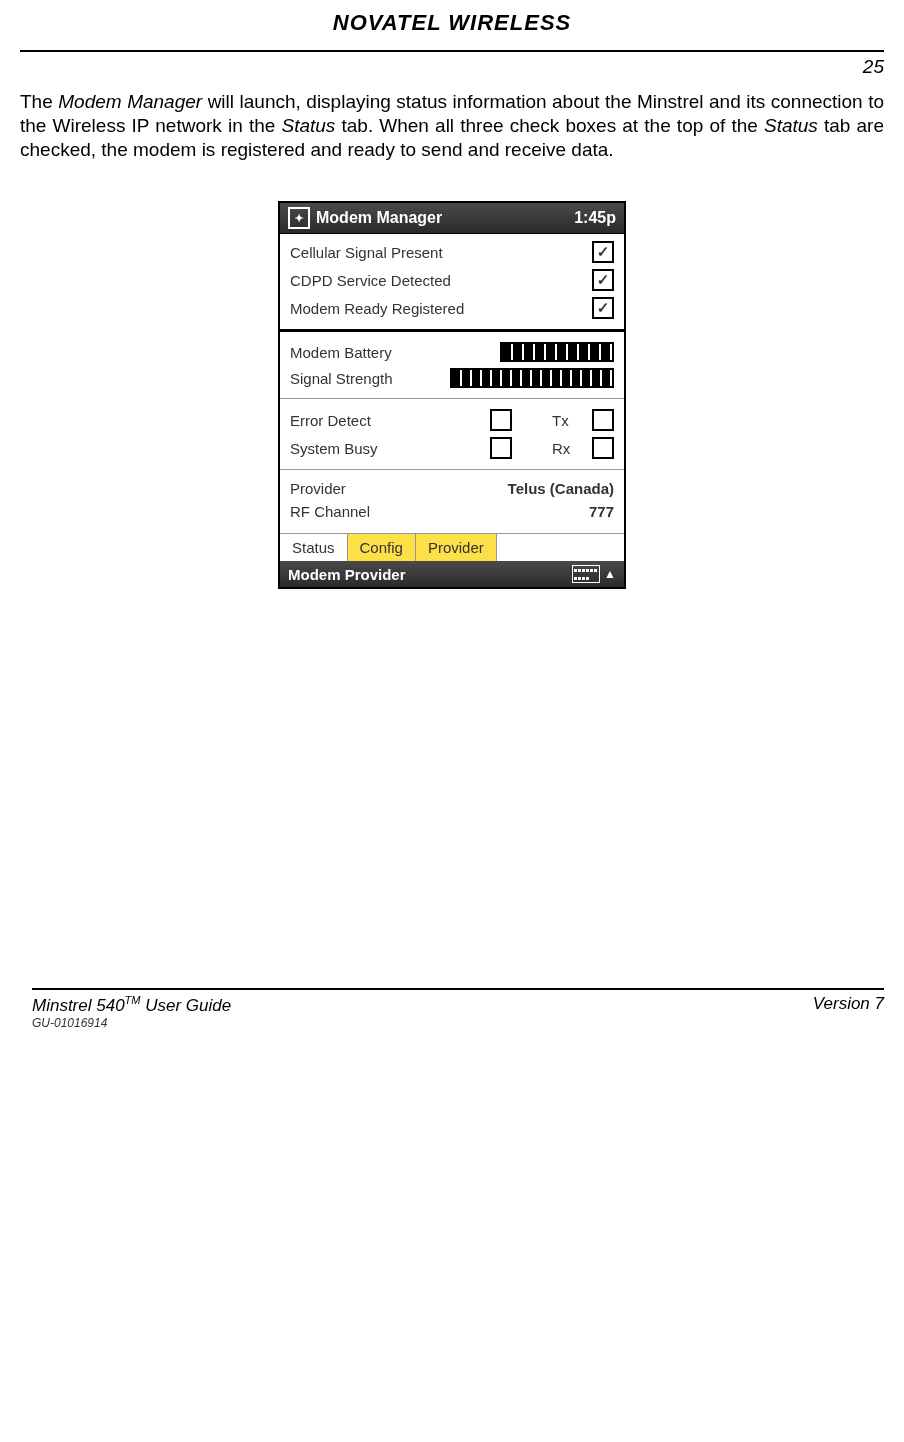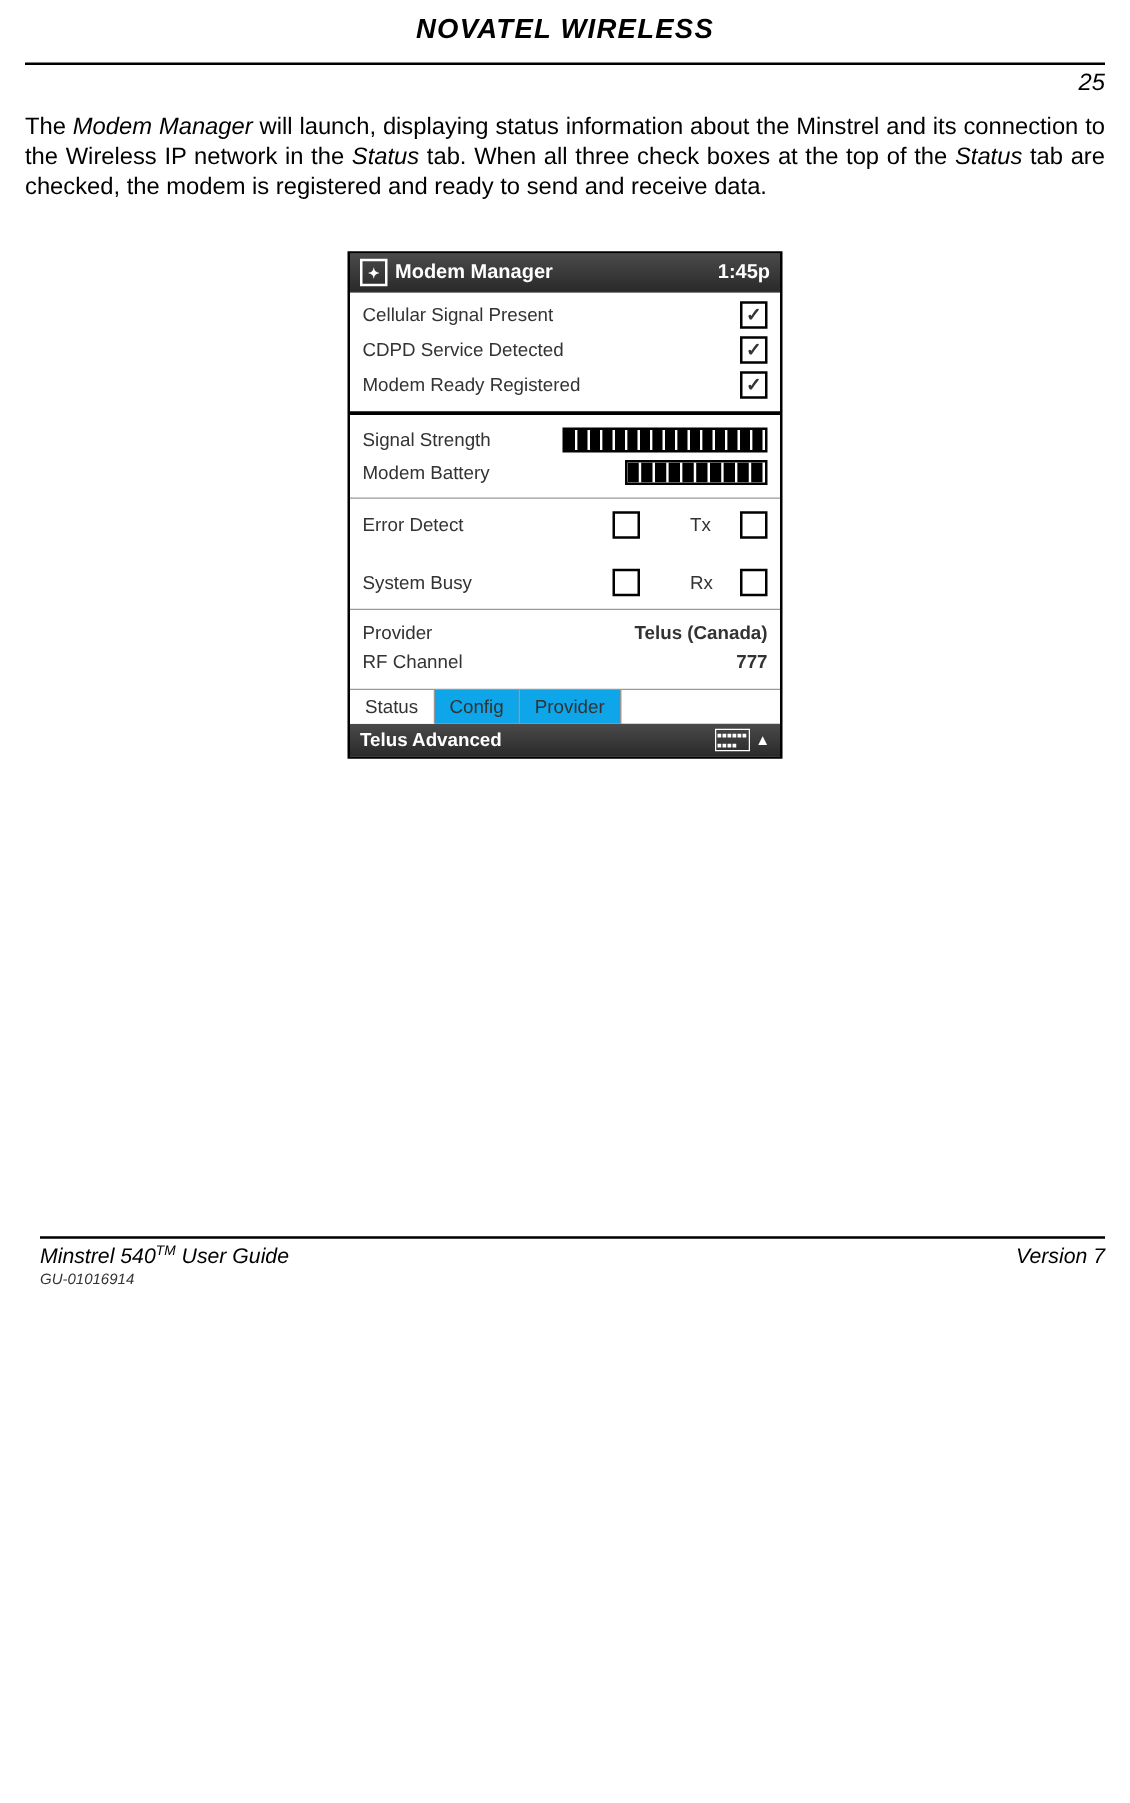--- a/index.html
+++ b/index.html
@@ -111,21 +111,21 @@
   .meter.signal { width: 160px; }
   .meter .seg {
     flex: 1;
     border-right: 2px solid #fff;
     background: #000;
   }
   .dbm { text-align: right; font-weight: bold; padding-right: 0; padding-bottom: 2px;}
   .flag-grid {
     display: grid;
     grid-template-columns: 1fr 22px 40px 40px 22px;
-    row-gap: 24px;
+    row-gap: 6px;
     align-items: center;
     padding: 3px 0;
   }
   .flag-grid .box {
     width: 18px; height: 18px;
     border: 2px solid #000;
   }
   .info-row {
     display: flex;
     padding: 3px 0;
@@ -133,21 +133,21 @@
   .info-row .val { margin-left: auto; font-weight: bold; }
   .tabs {
     display: flex;
     border-top: 1px solid #999;
     margin-top: 6px;
   }
   .tabs .tab {
     padding: 5px 12px;
     border-right: 1px solid #999;
     font-size: 15px;
-    background: #0ea5e9;
+    background: #fde047;
   }
   .tabs .tab.active { background: #fff; }
   .bottom-bar {
     background: linear-gradient(#4a4a4a,#2a2a2a);
     color: #fff;
     padding: 4px 8px;
     display: flex;
     align-items: center;
     font-weight: bold;
     font-size: 15px;
@@ -214,53 +214,53 @@
         </div>
         <div class="status-row">
           <span>Modem Ready Registered</span>
           <span class="chk">✓</span>
         </div>
       </div>
       <div class="hr-thick"></div>
 
       <div class="pda-section">
         <div class="meter-row">
+          <span class="lbl">Modem Battery</span>
+          <span class="meter battery">
+            <span class="seg"></span>
+              <span class="seg"></span>
+              <span class="seg"></span>
+              <span class="seg"></span>
+              <span class="seg"></span>
+            <span class="seg"></span>
+              <span class="seg"></span>
+              <span class="seg"></span>
+              <span class="seg"></span>
+              <span class="seg"></span>
+          </span>
+        </div>
+        <div class="meter-row">
           <span class="lbl">Signal Strength</span>
           <span class="meter signal">
             <span class="seg"></span>
               <span class="seg"></span>
               <span class="seg"></span>
               <span class="seg"></span>
               <span class="seg"></span>
             <span class="seg"></span>
               <span class="seg"></span>
               <span class="seg"></span>
               <span class="seg"></span>
               <span class="seg"></span>
             <span class="seg"></span>
               <span class="seg"></span>
               <span class="seg"></span>
               <span class="seg"></span>
               <span class="seg"></span>
             <span class="seg"></span>
-          </span>
-        </div>
-        <div class="meter-row">
-          <span class="lbl">Modem Battery</span>
-          <span class="meter battery">
-            <span class="seg"></span>
-              <span class="seg"></span>
-              <span class="seg"></span>
-              <span class="seg"></span>
-              <span class="seg"></span>
-            <span class="seg"></span>
-              <span class="seg"></span>
-              <span class="seg"></span>
-              <span class="seg"></span>
-              <span class="seg"></span>
           </span>
         </div>
       </div>
       <div class="hr-thin"></div>
 
       <div class="pda-section">
         <div class="flag-grid">
           <span>Error Detect</span>
           <span class="box"></span>
           <span></span>
@@ -287,21 +287,21 @@
         </div>
       </div>
 
       <div class="tabs">
         <div class="tab active">Status</div>
         <div class="tab">Config</div>
         <div class="tab">Provider</div>
       </div>
 
       <div class="bottom-bar">
-        <span>Telus Advanced</span>
+        <span>Modem Provider</span>
         <span class="kbd-icon">
           <span></span>
             <span></span>
             <span></span>
             <span></span>
             <span></span>
           <span></span>
             <span></span>
             <span></span>
             <span></span>

